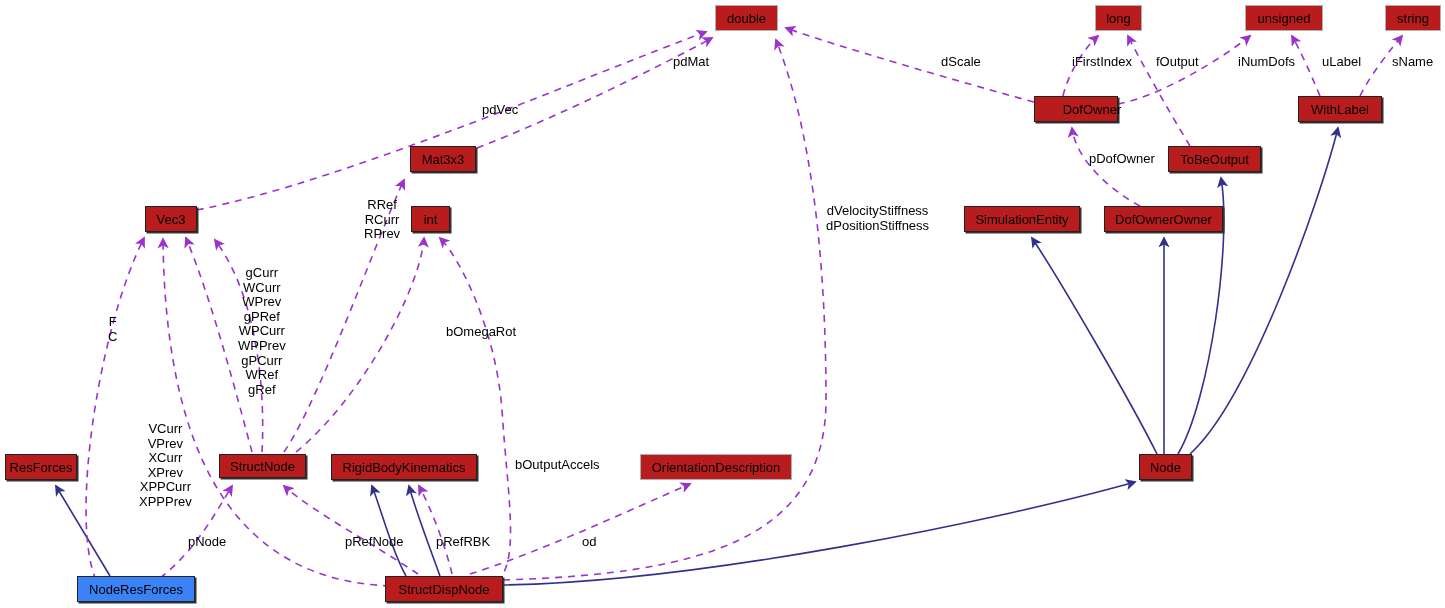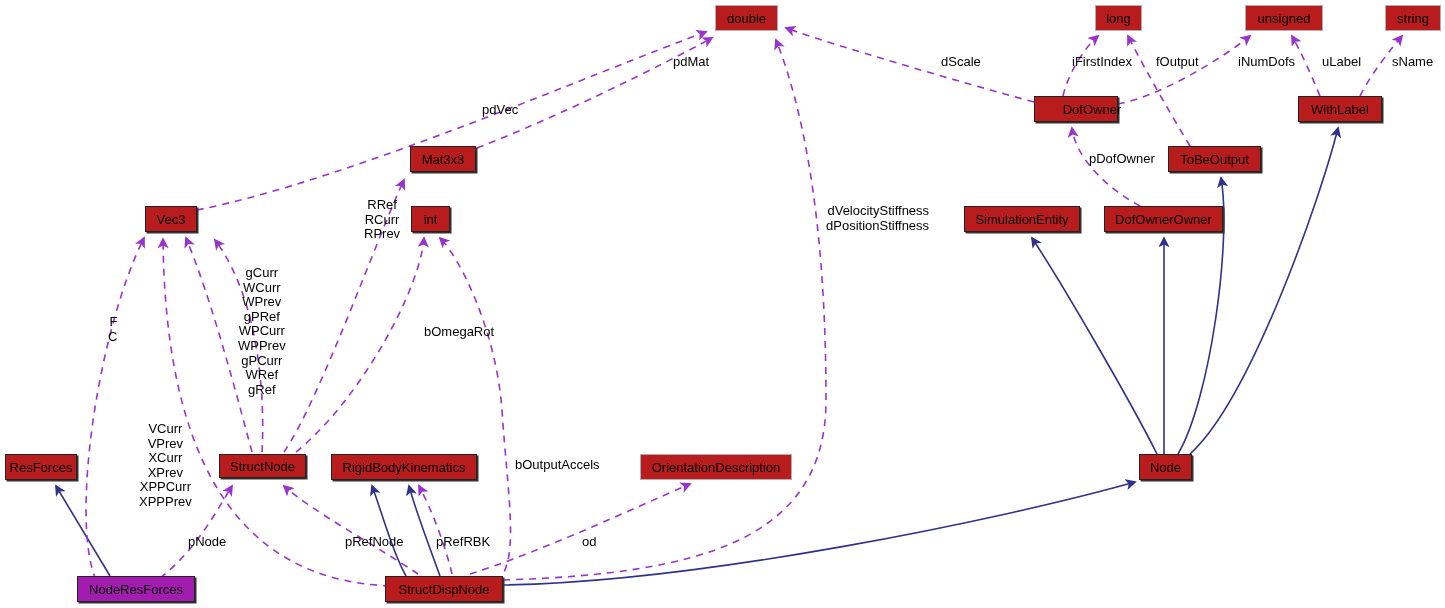--- a/index.html
+++ b/index.html
@@ -41,35 +41,35 @@
   
   .node-box.solid {
     border: 1px solid #222222;
     box-shadow: 1.5px 1.5px 0 0 #333333;
   }
   .node-box.lite {
     border: 1px solid #b0b0b0;
     box-shadow: none;
   }
   .node-box.focus {
-    background: #a21caf;
+    background: #3b82f6;
     border: 1px solid #222222;
     box-shadow: 1.5px 1.5px 0 0 #333333;
   }
   .edge-label {
     position: absolute;
     font-size: 13px;
     color: #000000;
     line-height: 14.6px;
     white-space: pre;
     z-index: 4;
     background: transparent;
   }
   .edge-label.center { text-align: center; }
-  .edge-label.left { text-align: right; }
+  .edge-label.left { text-align: center; }
 </style>
 </head>
 <body>
 
 <div id="diagram-root">
 
   <svg class="edges" viewBox="0 0 1445 608" xmlns="http://www.w3.org/2000/svg">
     <defs>
       <marker id="arrow-inh" viewBox="0 0 12 12" refX="10" refY="6" markerWidth="7" markerHeight="7" orient="auto-start-reverse">
         <path d="M 0 0 L 12 6 L 0 12 L 3 6 z" fill="#31318c"></path>
@@ -153,21 +153,21 @@
 WCurr
 WPrev
 gPRef
 WPCurr
 WPPrev
 gPCurr
 WRef
 gRef</div>
   <div class="edge-label left" style="left:108px;  top:315px;">F
 C</div>
-  <div class="edge-label left" style="left:424px;  top:325px;">bOmegaRot</div>
+  <div class="edge-label left" style="left:446px;  top:325px;">bOmegaRot</div>
   <div class="edge-label center" style="left:139px;  top:422px;">VCurr
 VPrev
 XCurr
 XPrev
 XPPCurr
 XPPPrev</div>
   <div class="edge-label left" style="left:507px;  top:458px;padding-left:8px;">bOutputAccels</div>
   <div class="edge-label left" style="left:188px;  top:535px;">pNode</div>
   <div class="edge-label left" style="left:345px;  top:535px;">pRefNode</div>
   <div class="edge-label left" style="left:436px;  top:535px;">pRefRBK</div>

